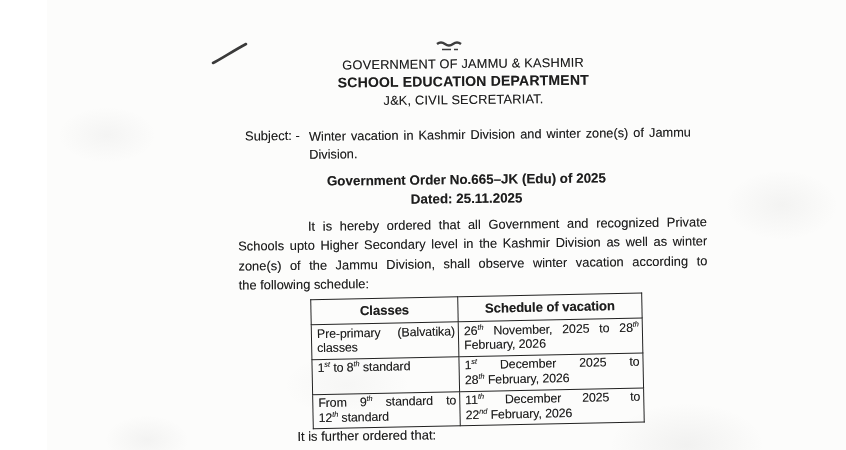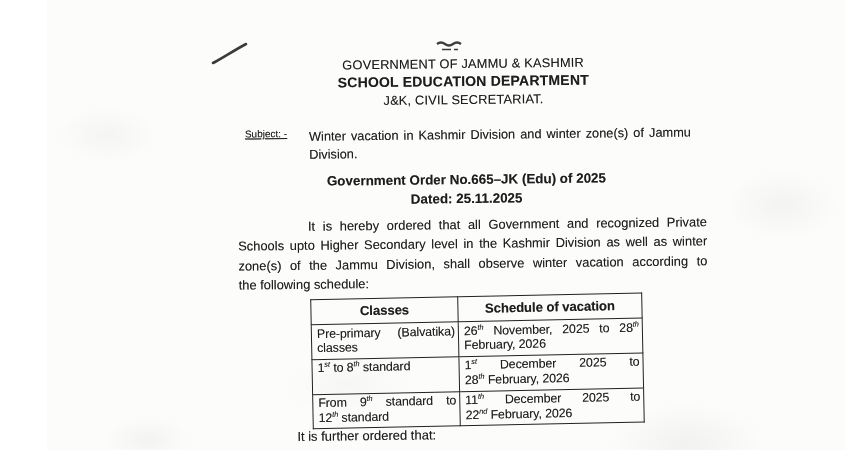--- a/index.html
+++ b/index.html
@@ -46,21 +46,21 @@
     left: 387px; top: 39px;
     filter: blur(0.6px);
     opacity: 0.85;
   }
 
   .hdr { position: absolute; left: 0; top: 56px; width: 836px; text-align: center; }
   .hdr .h1 { font-size: 12.8px; line-height: 15px; letter-spacing: 0.2px; margin-bottom: 2px; }
   .hdr .h2 { font-size: 14px;  line-height: 16px; font-weight: 700; letter-spacing: 0.2px; margin-bottom: 3px; }
   .hdr .h3 { font-size: 12.8px; line-height: 15px; letter-spacing: 0.2px; }
 
-  .subj-label { position: absolute; left: 199px; top: 126px; font-size: 10px; text-decoration: underline; }
+  .subj-label { position: absolute; left: 199px; top: 126px; font-size: 13px; }
   .subj-text  { position: absolute; left: 263px; top: 126px; width: 382px; font-size: 12.8px; line-height: 17.5px; }
 
   .order { position: absolute; left: 0; top: 171px; width: 840px; text-align: center; font-weight: 700; font-size: 13.4px; line-height: 18.5px; }
 
   .bodypara { position: absolute; left: 191px; top: 215px; width: 469px; font-size: 12.9px; line-height: 19.3px; }
   .bodypara .ln:first-child { text-indent: 70px; }
 
   .ln { display: block; white-space: nowrap; }
   .just { text-align: justify; text-align-last: justify; }
 

